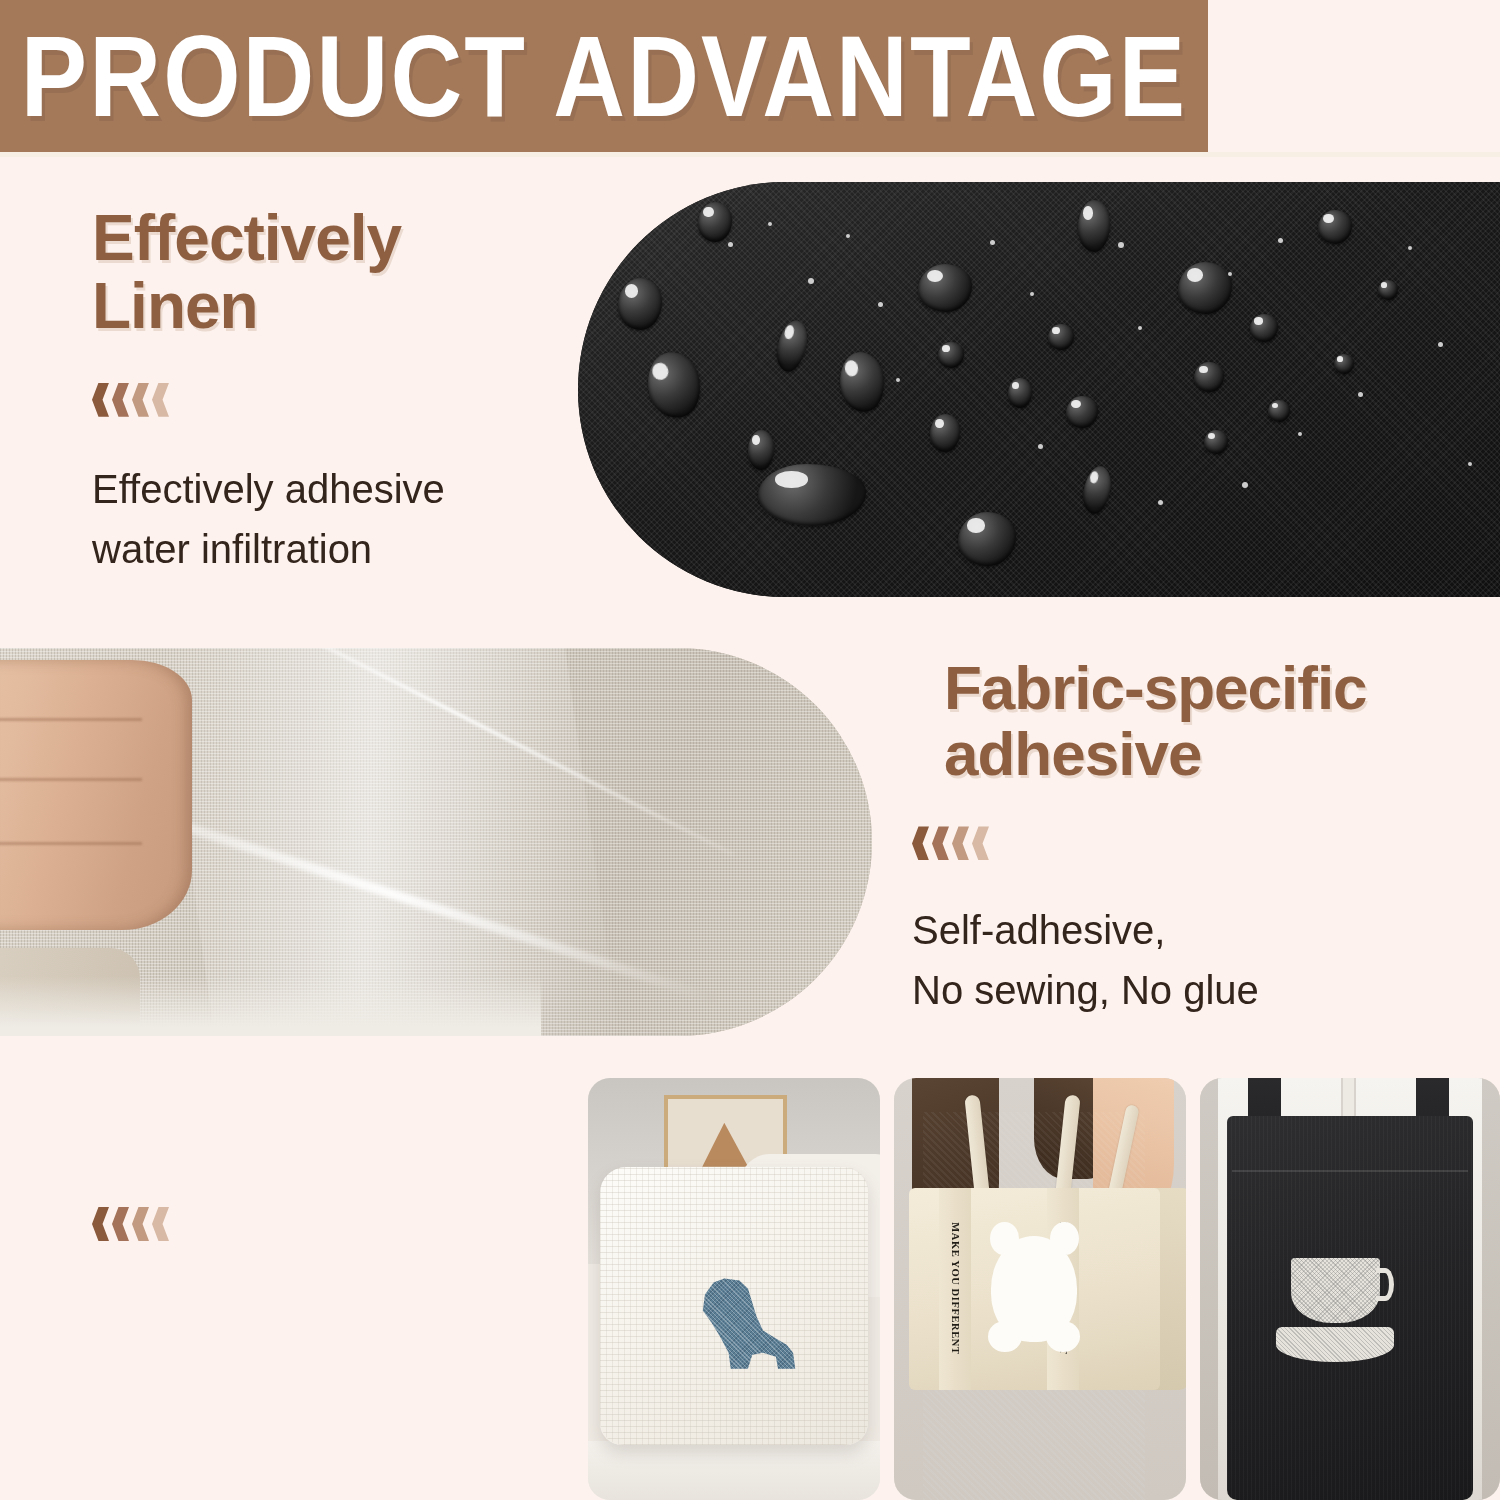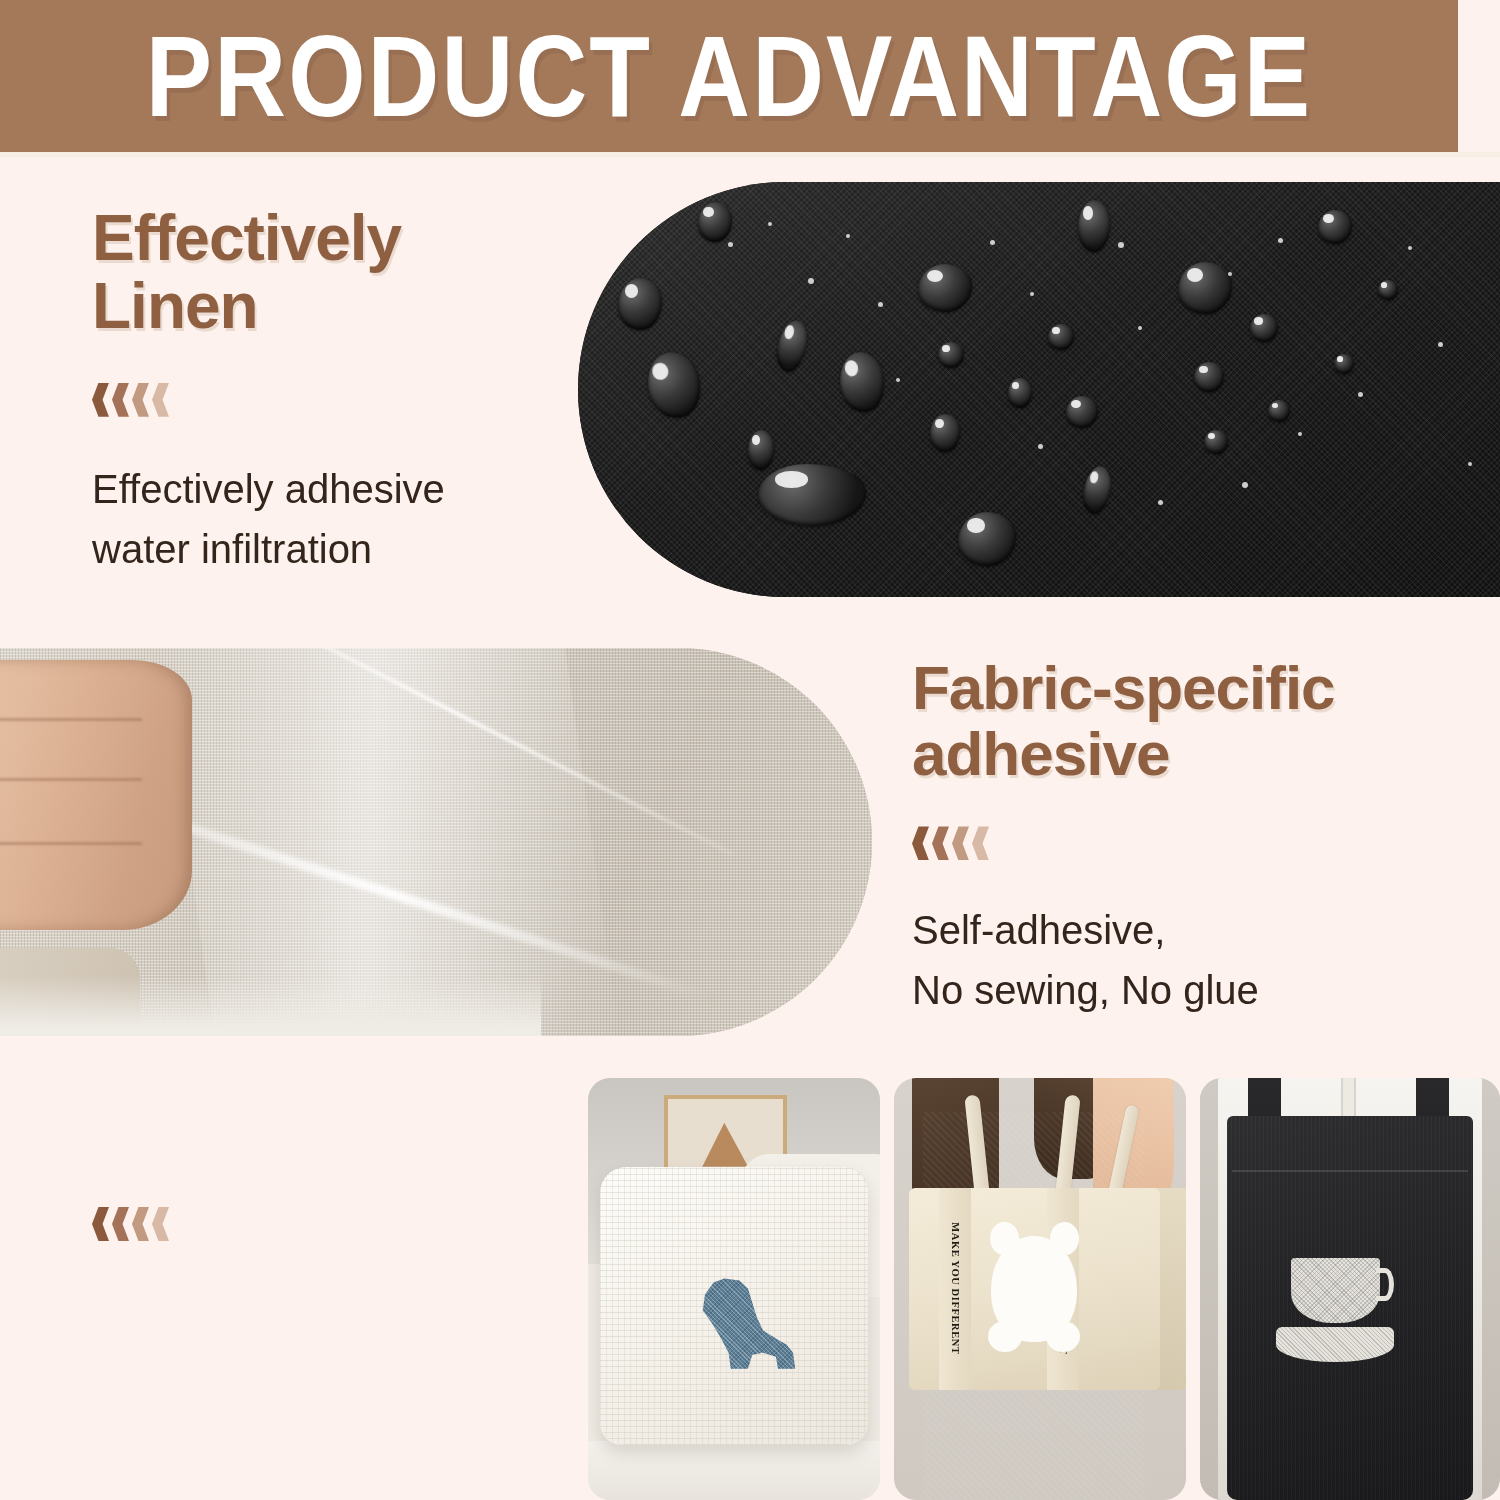--- a/index.html
+++ b/index.html
@@ -6,21 +6,21 @@
   html,body { width:1500px; height:1500px; }
   body {
     background:#FDF2ED;
     font-family:"Liberation Sans", sans-serif;
     position:relative;
     overflow:hidden;
   }
 
   
   .header-bar{
-    position:absolute; left:0; top:0; width:1458px; height:152px;
+    position:absolute; left:0; top:0; width:1208px; height:152px;
     background:#A3795A;
     display:flex; align-items:center; justify-content:center;
   }
   .header-title{
     color:#FFFFFF;
     font-family:"Liberation Sans Narrow","Liberation Sans",sans-serif;
     font-weight:700;
     font-size:92px;
     letter-spacing:2px;
     transform:scale(1.08,1.25);
@@ -37,21 +37,21 @@
   .block{ position:absolute; }
   .block h2{
     color:#8E5F41;
     font-weight:700;
     font-size:64px;
     line-height:1.06;
     letter-spacing:-1px;
     text-shadow:2px 3px 0 rgba(150,110,80,.18);
     white-space:pre-line;
   }
-  .block h2.small{ font-size:62px; }
+  .block h2.small{ font-size:62px;margin-left:32px; }
   .block p{
     color:#33241C;
     font-size:40px;
     line-height:1.5;
     font-weight:400;
     white-space:pre-line;
   }
 
   
   .chevrons{ display:flex; align-items:center; gap:3px; }

